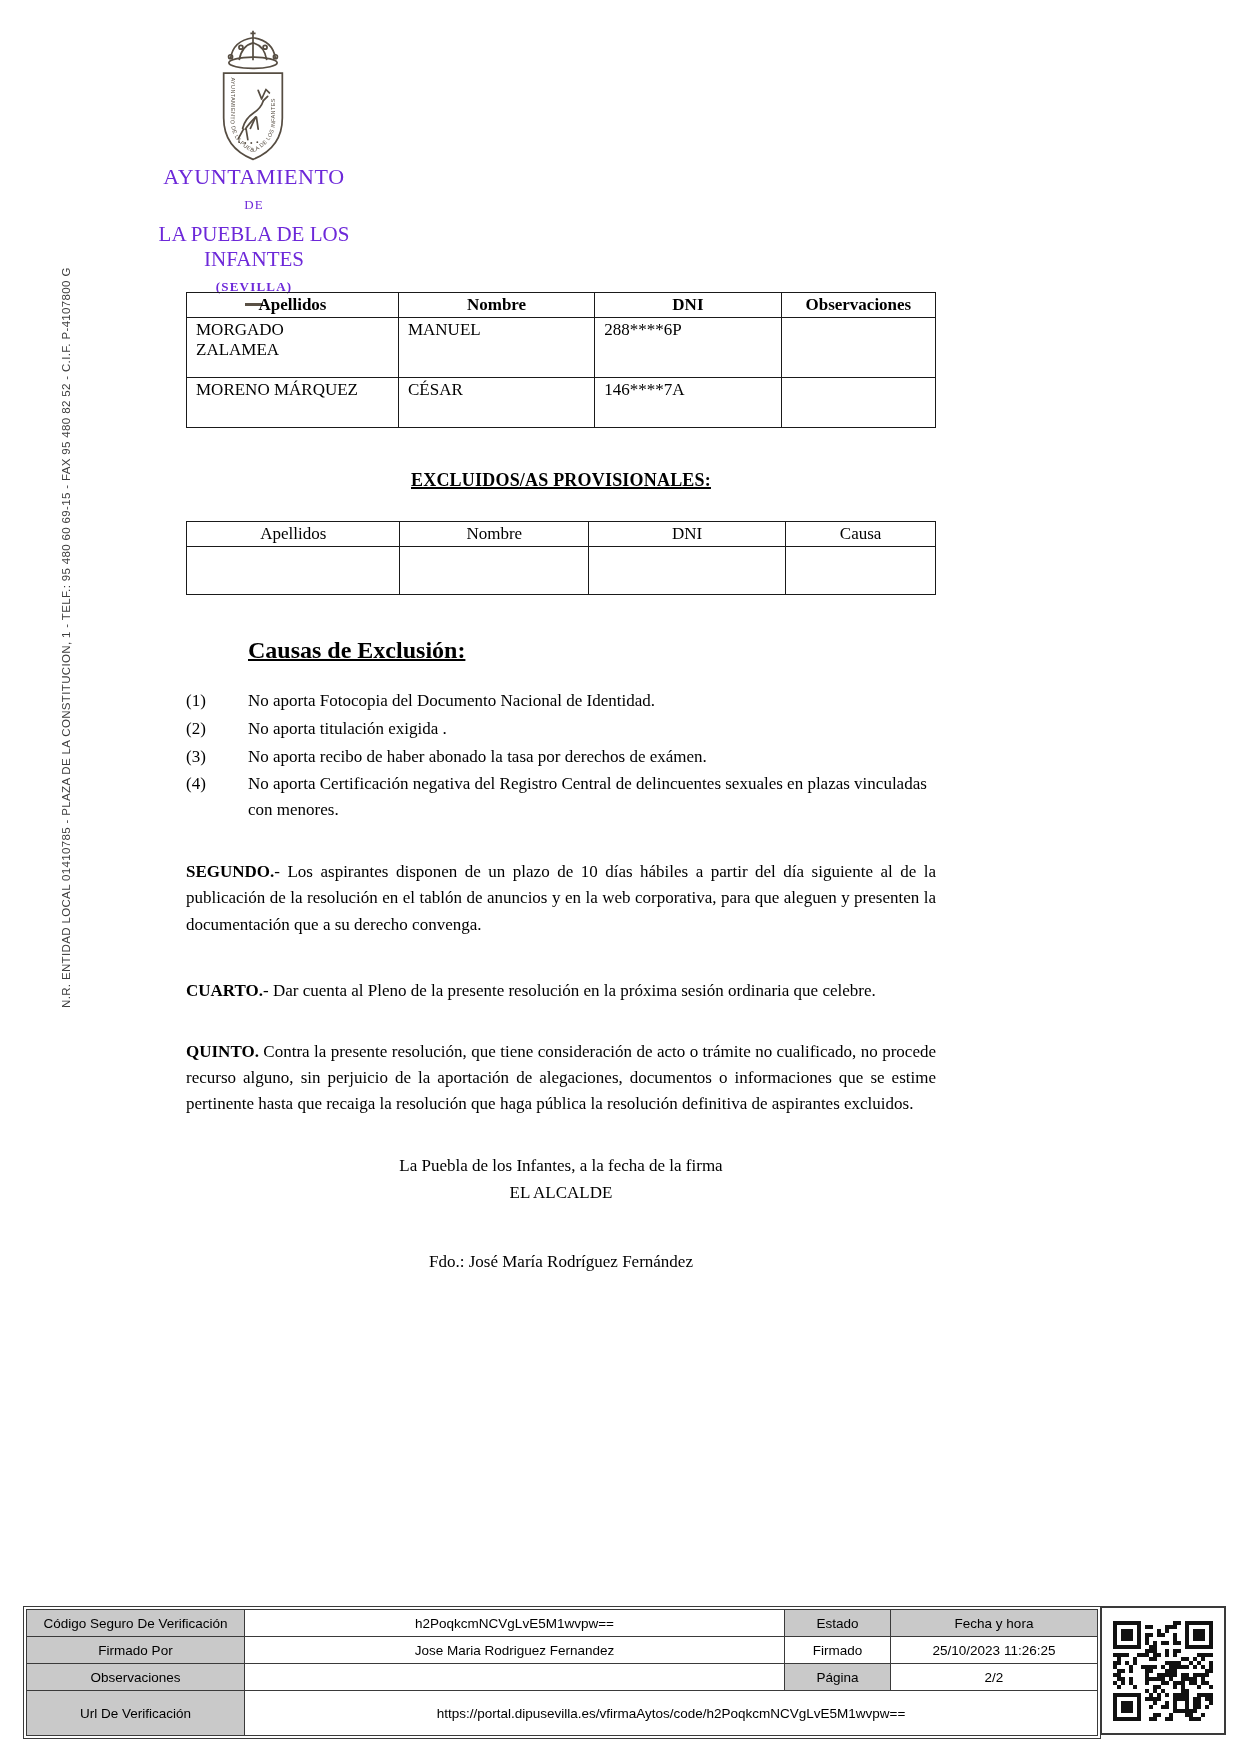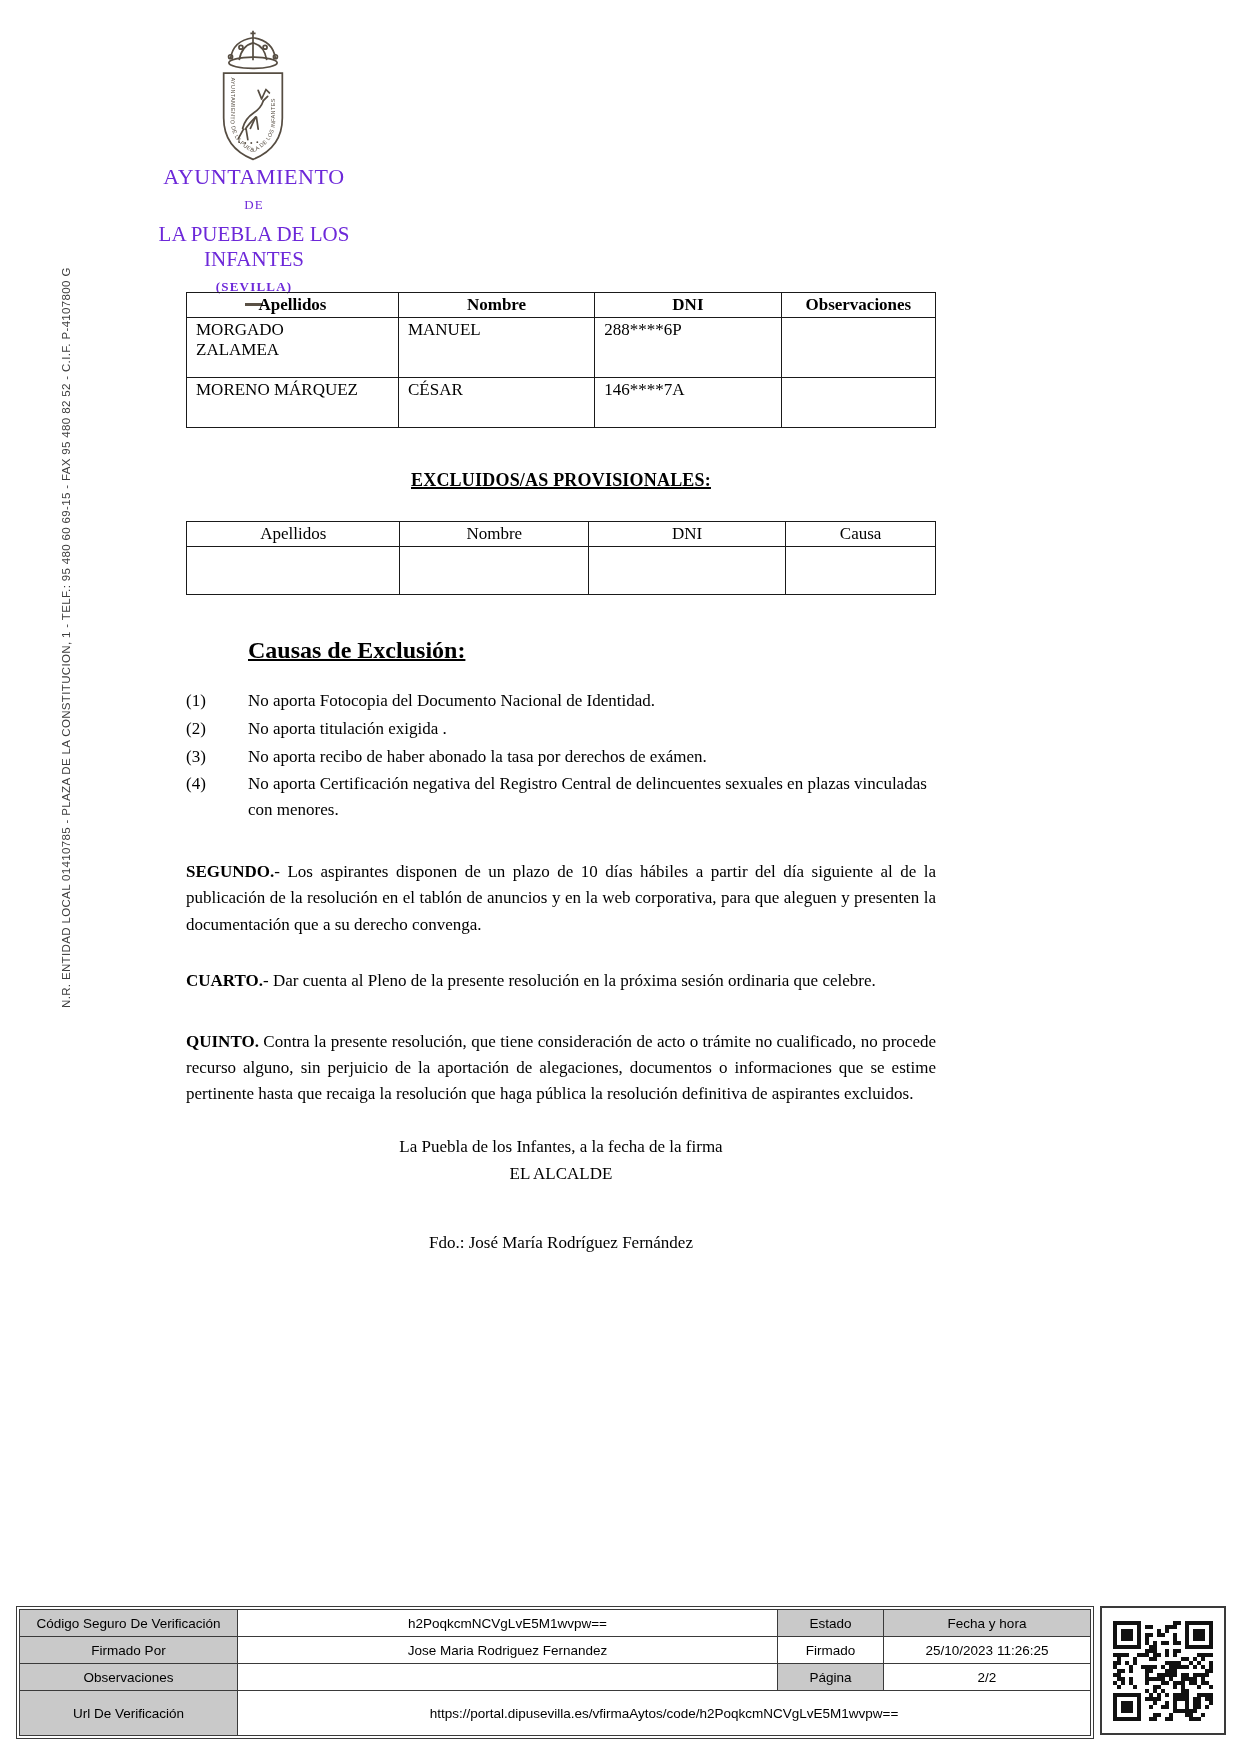--- a/index.html
+++ b/index.html
@@ -43,28 +43,28 @@
                 text-decoration:underline;text-decoration-thickness:2px;}
   .cause-list{margin-top:24px;}
   .cause{display:flex;font-size:17px;line-height:1.52;margin-top:2px;}
   .cause .n{flex:0 0 62px;}
   .cause .t{flex:1;}
 
   .para{font-size:17px;line-height:1.55;text-align:justify;}
   .para .lead{font-weight:bold;}
   .p1{margin-top:36px;}
   .p2{margin-top:32px;}
-  .p3{margin-top:30px;}
+  .p3{margin-top:40px;}
   .p4{margin-top:34px;}
 
-  .closing{margin-top:25px;text-align:center;font-size:17px;line-height:1.6;}
+  .closing{margin-top:34px;text-align:center;font-size:17px;line-height:1.6;}
   .sig{margin-top:46px;text-align:center;font-size:17px;}
 
   
-  .vf{position:absolute;left:16px;top:1606px;width:1078px;box-sizing:border-box;
+  .vf{position:absolute;left:23px;top:1606px;width:1078px;box-sizing:border-box;
       border:4px double #3a3a3a;background:#fff;
       font-family:"Liberation Sans","DejaVu Sans",sans-serif;
       display:grid;grid-template-columns:218px 540px 106px 1fr;
       grid-template-rows:27px 27px 27px 44px;}
   .vf>div{border-right:1.5px solid #3a3a3a;border-bottom:1.5px solid #3a3a3a;
           display:flex;align-items:center;justify-content:center;
           font-size:13.5px;overflow:hidden;white-space:nowrap;}
   .vf>div.colend{border-right:none;}
   .vf>div.rowend{border-bottom:none;}
   .lab{background:#c9c9c9;}

